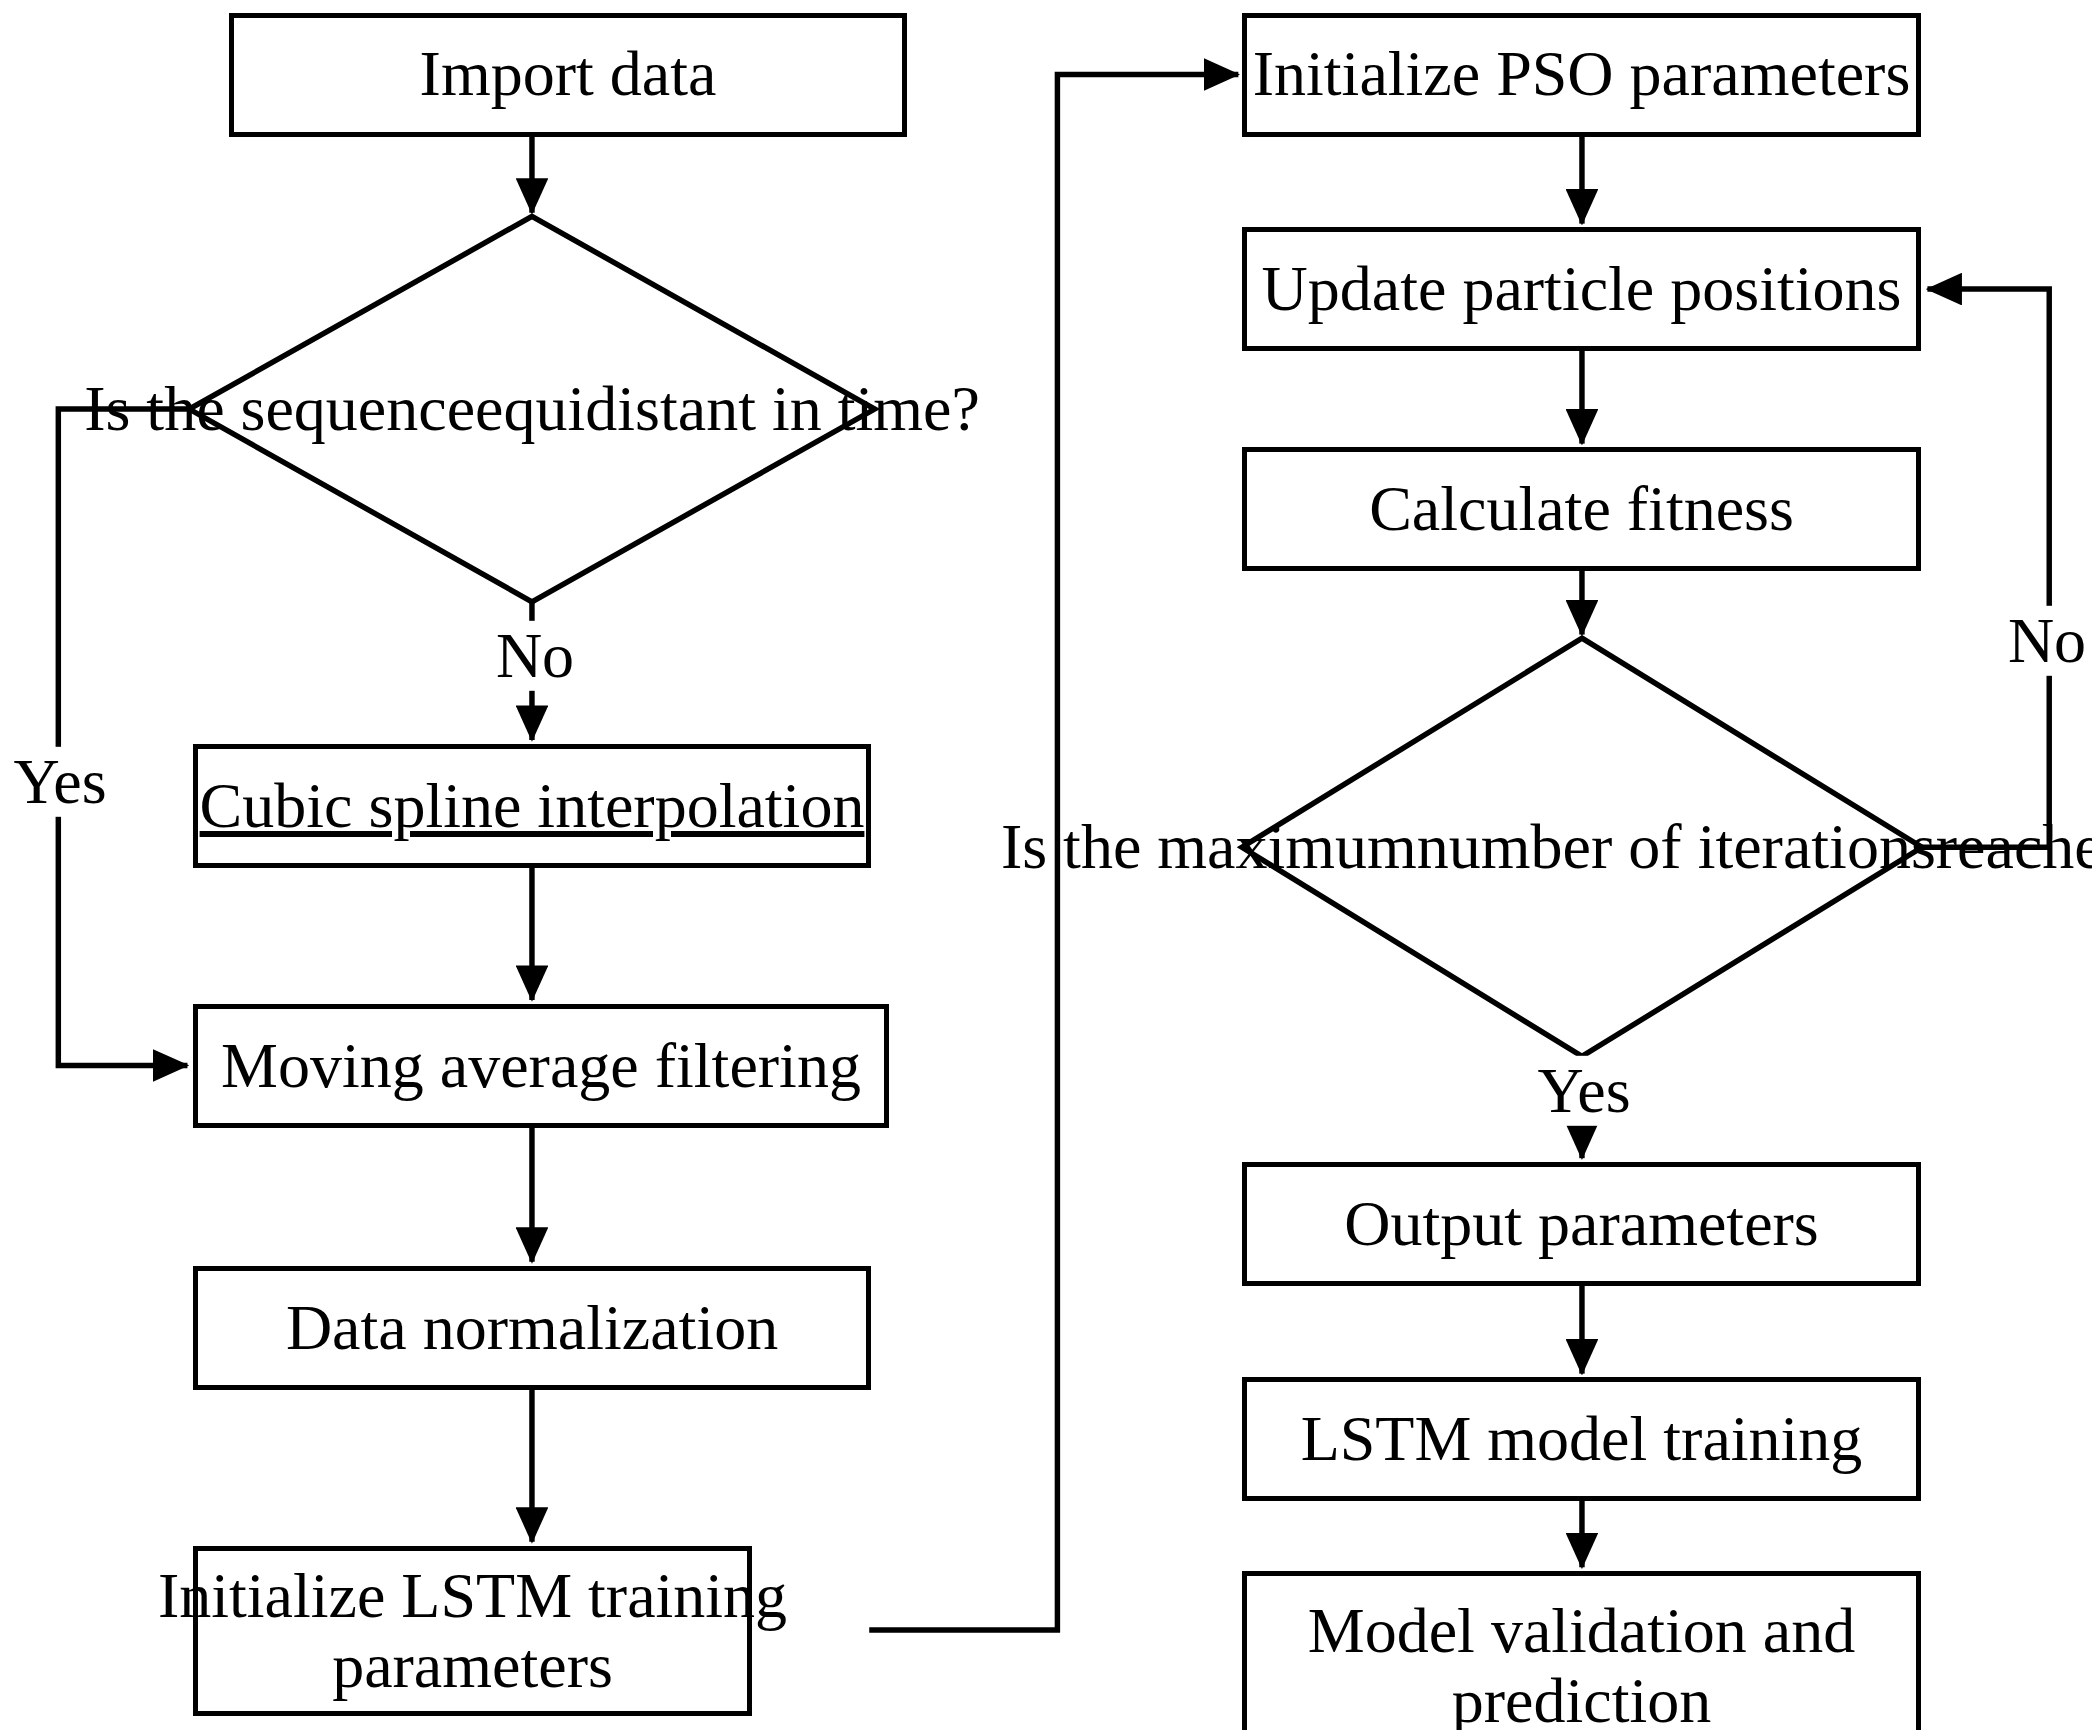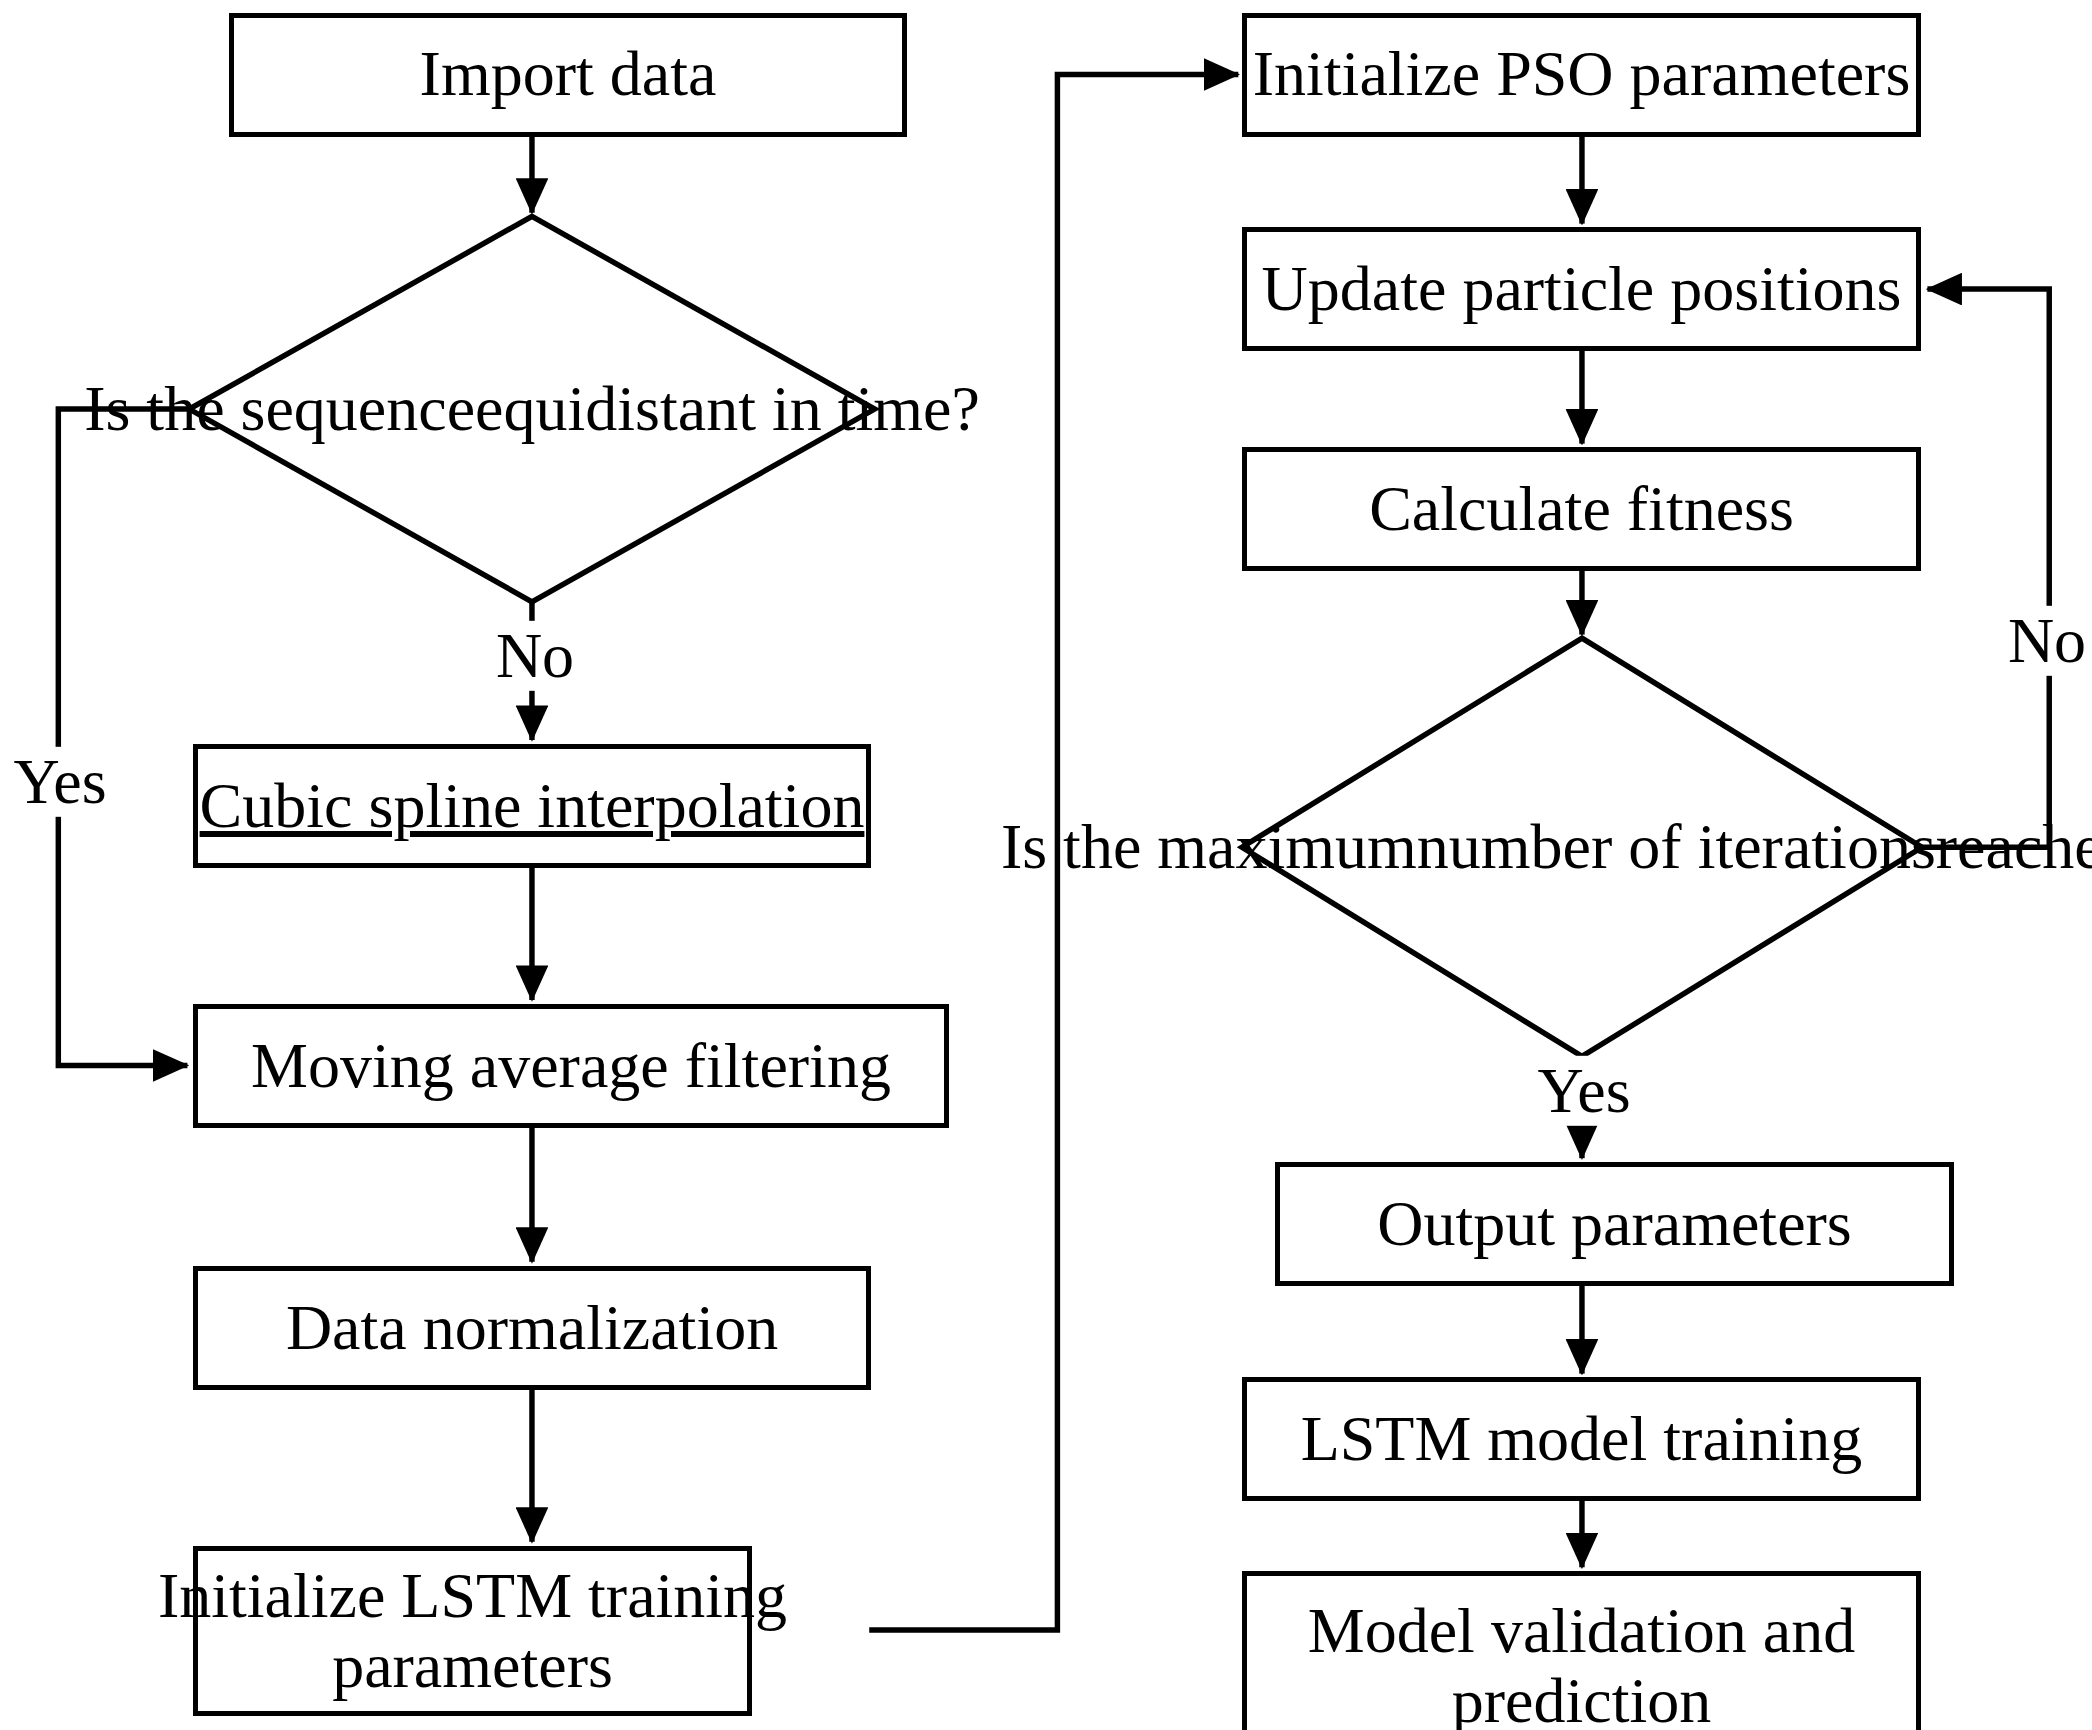--- a/index.html
+++ b/index.html
@@ -102,21 +102,21 @@
   </svg>
 
   <div class="box" style="left:193px; top:12.7px; width:678px; height:124px;margin-left:36px;">
     <span>Import data</span>
   </div>
 
   <div class="box" style="left:193px; top:744px; width:678px; height:124px;text-decoration:underline;">
     <span>Cubic spline interpolation</span>
   </div>
 
-  <div class="box" style="left:193px; top:1004px; width:756px; height:124px;">
+  <div class="box" style="left:193px; top:1004px; width:696px; height:124px;">
     <span>Moving average filtering</span>
   </div>
 
   <div class="box" style="left:193px; top:1266px; width:678px; height:124px;">
     <span>Data normalization</span>
   </div>
 
   <div class="box" style="left:193px; top:1546px; width:559px; height:170px;">
     <span>Initialize LSTM training</span>
     <span>parameters</span>
@@ -127,21 +127,21 @@
   </div>
 
   <div class="box" style="left:1242px; top:227px; width:679px; height:124px;">
     <span>Update particle positions</span>
   </div>
 
   <div class="box" style="left:1242px; top:447px; width:679px; height:124px;">
     <span>Calculate fitness</span>
   </div>
 
-  <div class="box" style="left:1242px; top:1162px; width:679px; height:124px;margin-left:33px;">
+  <div class="box" style="left:1242px; top:1162px; width:679px; height:124px;">
     <span>Output parameters</span>
   </div>
 
   <div class="box" style="left:1242px; top:1377px; width:679px; height:124px;">
     <span>LSTM model training</span>
   </div>
 
   <div class="box" style="left:1242px; top:1571px; width:679px; height:190px;">
     <span>Model validation and</span>
     <span>prediction</span>

